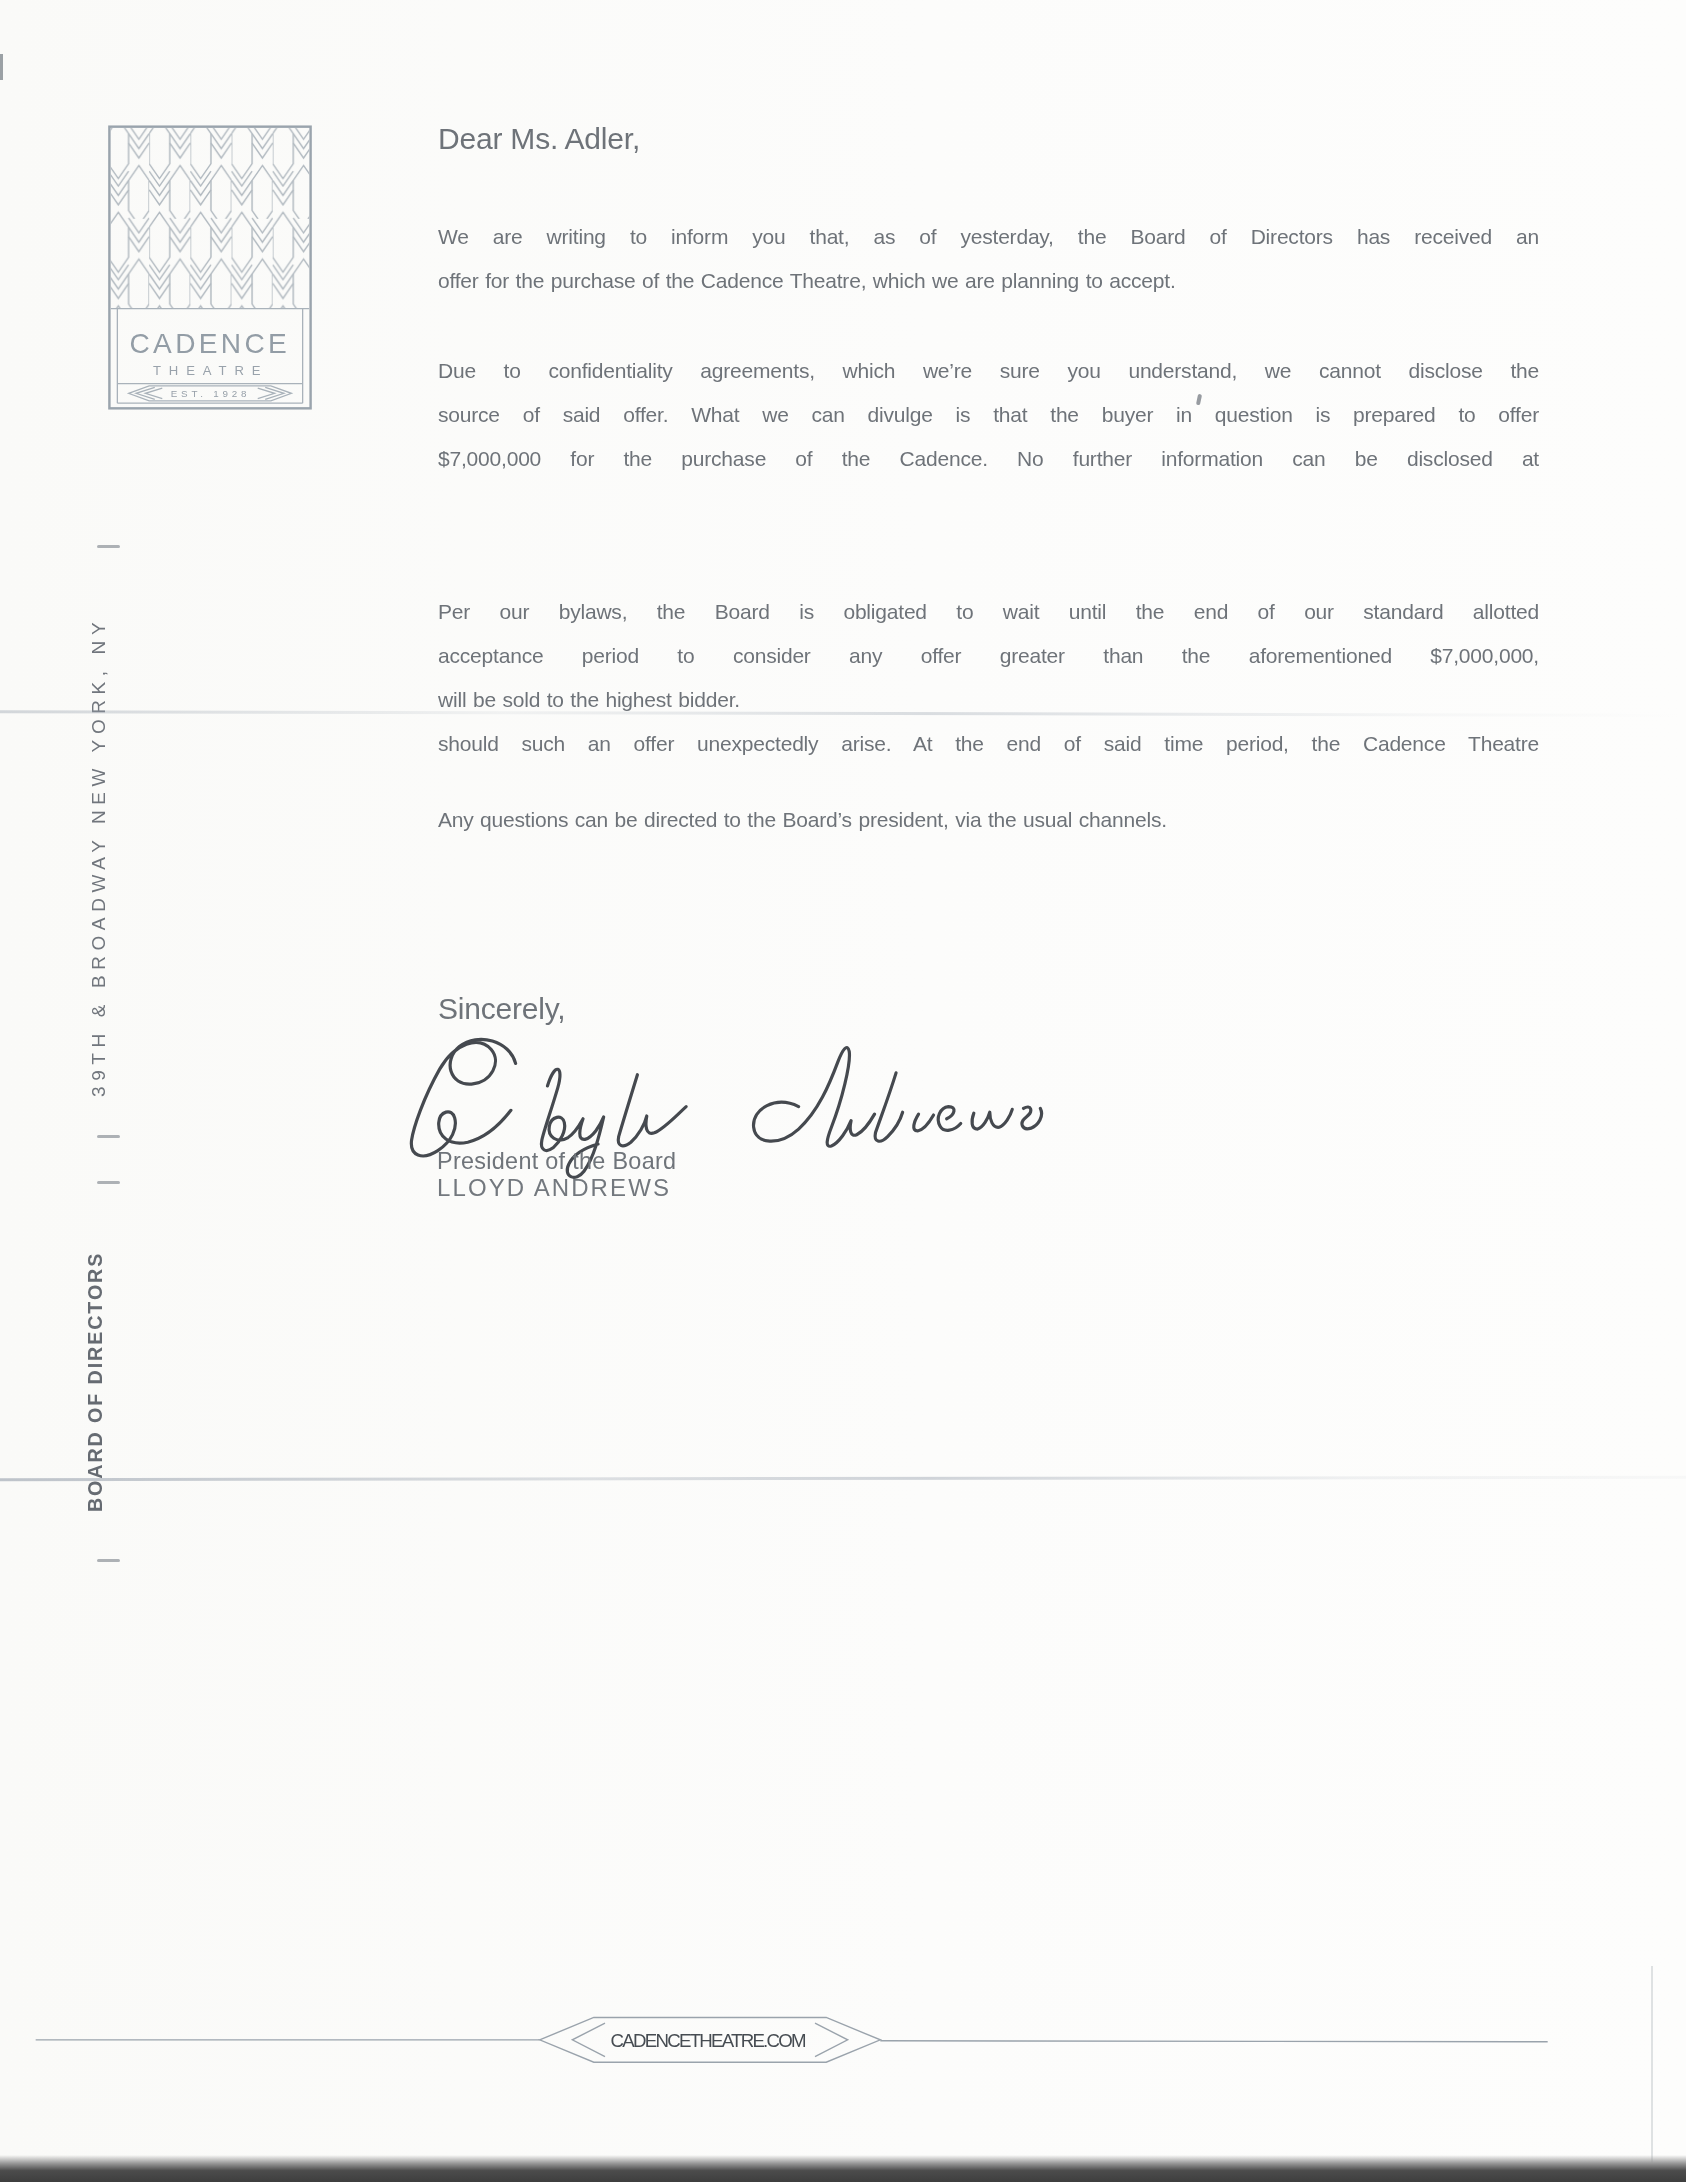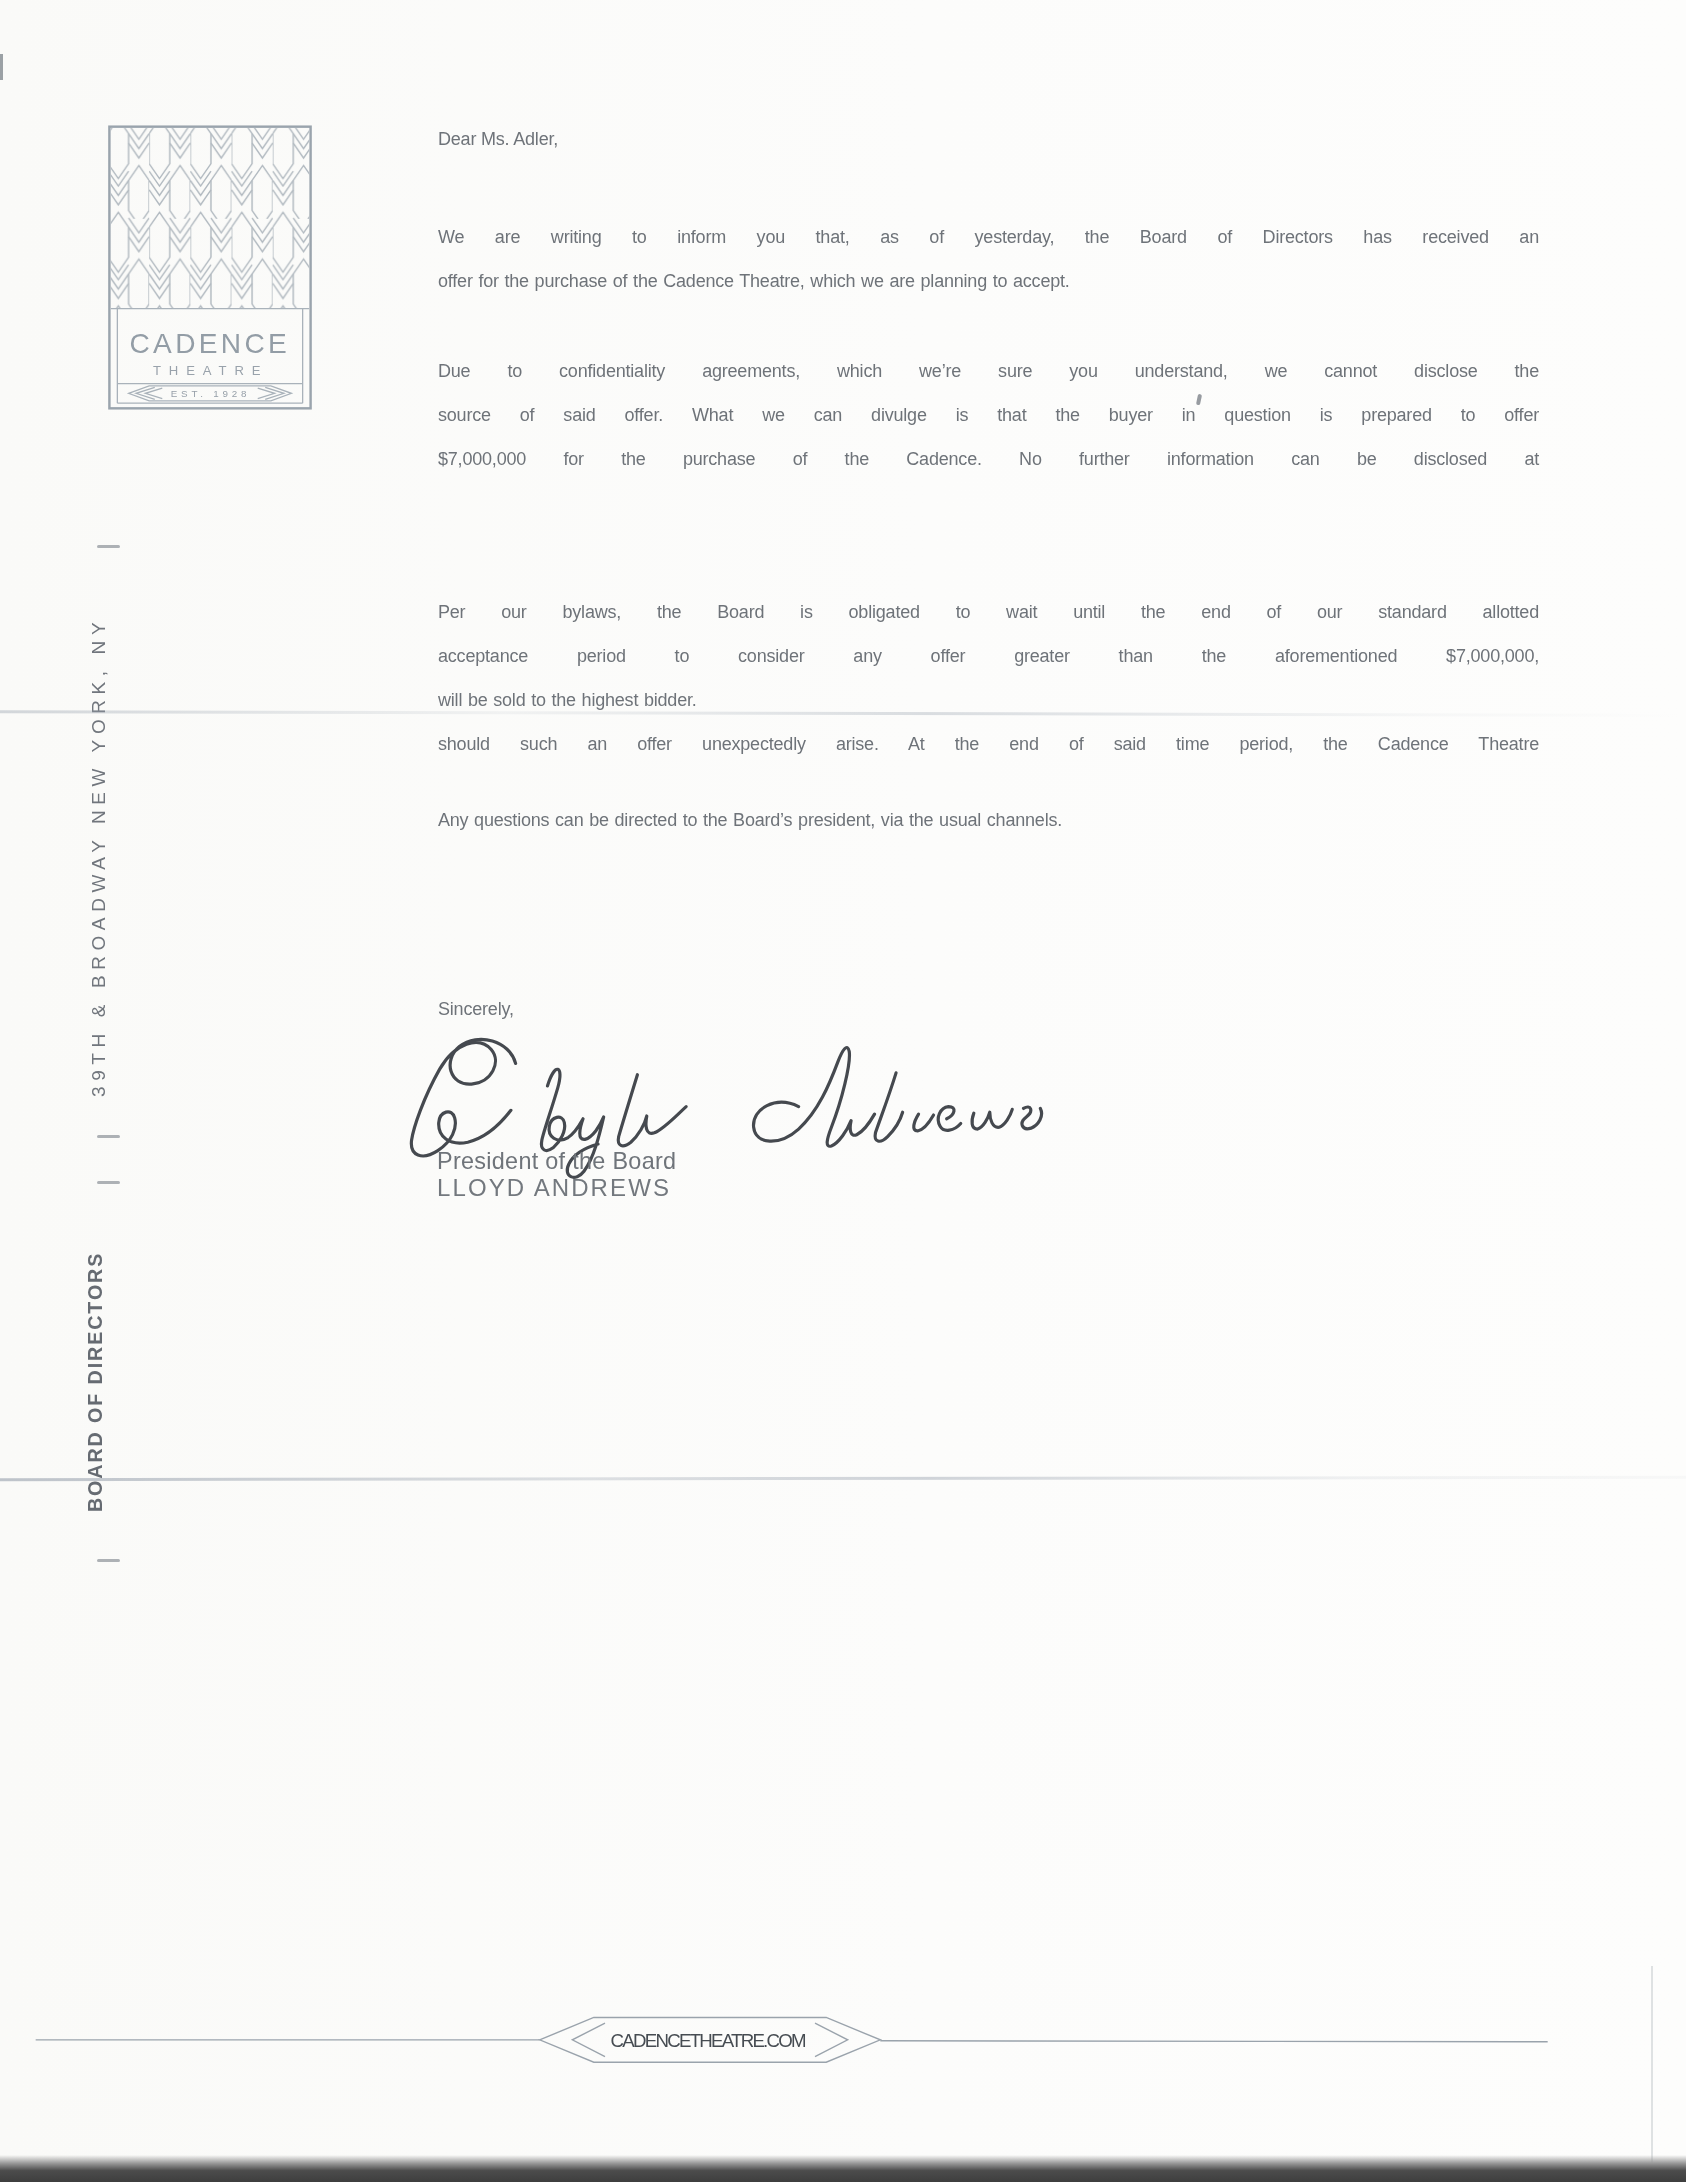--- a/index.html
+++ b/index.html
@@ -6,26 +6,26 @@
   #page{
     position:relative;
     width:1686px;height:2182px;
     background:linear-gradient(90deg,#fafaf8 0%,#fcfcfb 55%,#fdfdfc 100%);
     overflow:hidden;
     font-family:"Liberation Sans","DejaVu Sans",sans-serif;
   }
   
   .textcol{position:absolute;left:438px;width:1101px;color:#6e7379;}
   .bodyline{
-    font-size:18px;line-height:44px;letter-spacing:-0.2px;
+    font-size:21px;line-height:44px;letter-spacing:-0.2px;
     text-align:justify;text-align-last:justify;
     word-spacing:0.9px;
   }
   .bodyline.last{text-align:right;text-align-last:left;}
-  .single{font-size:18px;line-height:44px;letter-spacing:-0.2px;}
+  .single{font-size:30px;line-height:44px;letter-spacing:-0.2px;}
   .signer-name{
     position:absolute;left:437px;top:1174px;
     font-size:24px;font-weight:normal;letter-spacing:2.1px;color:#73787e;
   }
   .signer-title{
     position:absolute;left:437px;top:1148px;
     font-size:23.4px;color:#6f747a;letter-spacing:0.3px;
   }
   
   .vtext{

